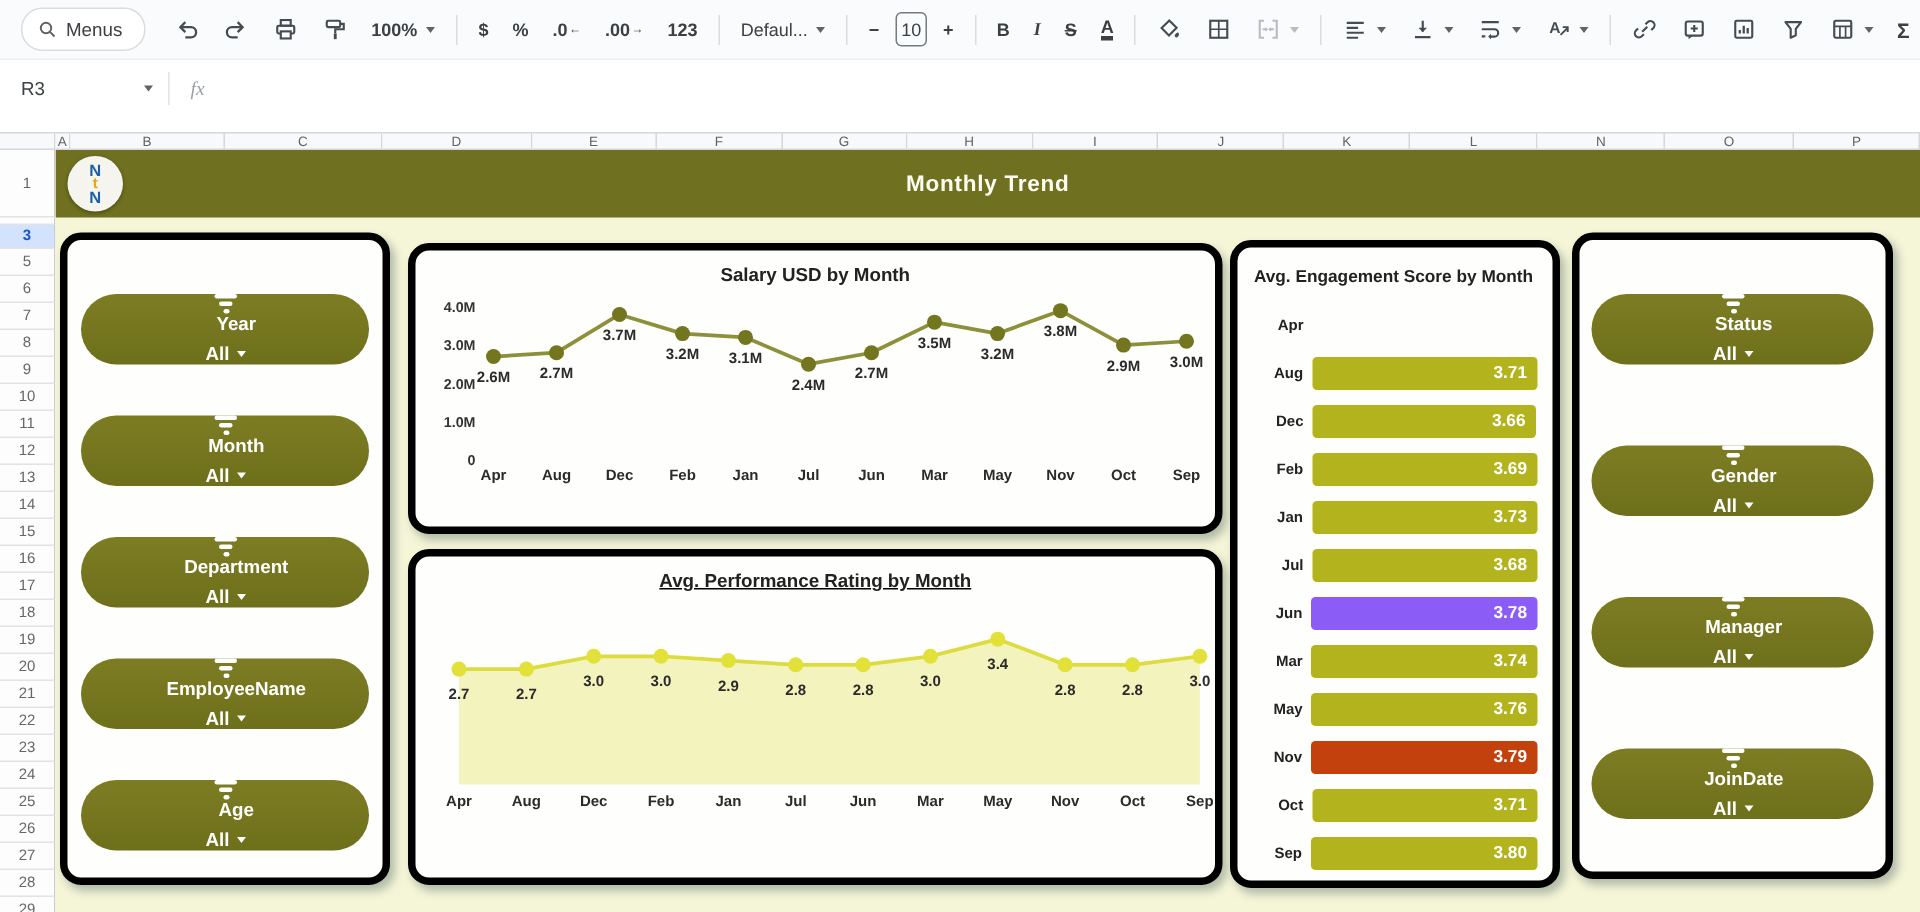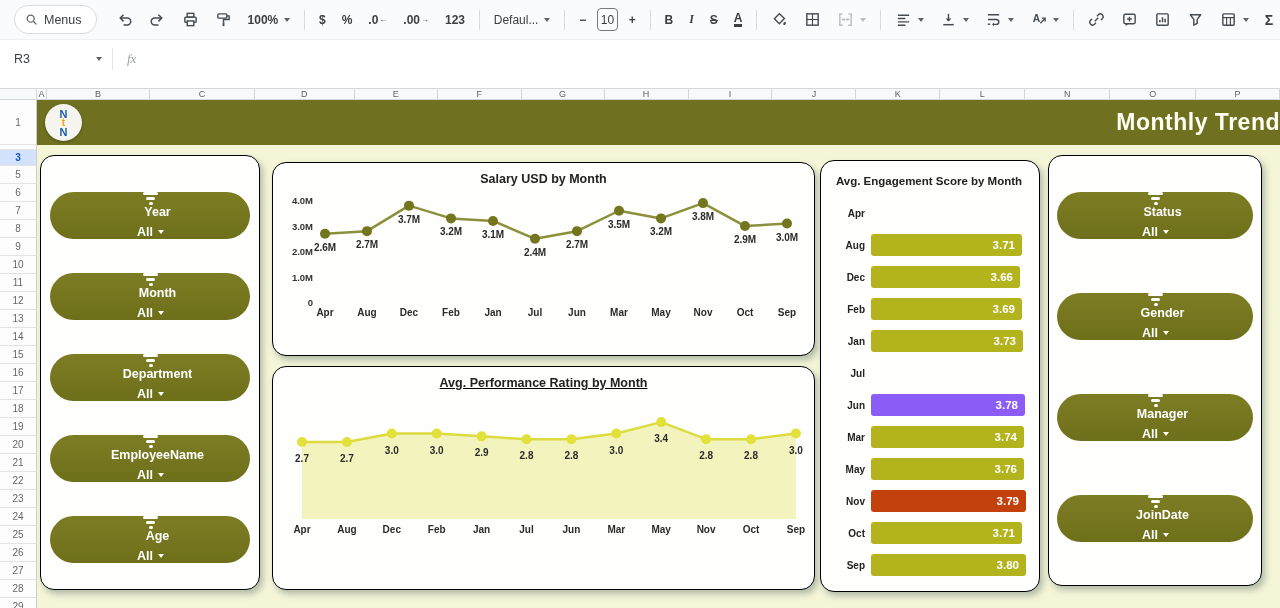--- a/index.html
+++ b/index.html
@@ -38,23 +38,23 @@
   #row-headers{position:absolute;left:0;top:100px;width:37px;height:508px;overflow:hidden;background:#fdfdfd;}
   .row-h{box-sizing:border-box;border-bottom:1px solid #e3e3e3;border-right:1px solid #c9cccf;font-size:10px;color:#666;display:flex;align-items:center;justify-content:center;overflow:hidden;}
   .row-h.sel{background:#d3e3fd;color:#1756c9;font-weight:700;}
 
   
   #sheet{position:absolute;left:37px;top:100px;width:1243px;height:508px;background:#f5f5d8;overflow:hidden;}
   #banner{position:absolute;left:0;top:0;width:1243px;height:45px;background:#6f7120;display:flex;align-items:center;}
   #logo{position:absolute;left:8px;top:4px;width:37px;height:37px;border-radius:50%;background:#f6f4ee;box-shadow:0 1px 3px rgba(0,0,0,.35);display:flex;flex-direction:column;align-items:center;justify-content:center;line-height:10px;}
   #logo .ln{color:#1a5fa8;font-size:11px;font-weight:800;}
   #logo .lt{color:#f0a500;font-size:10px;font-weight:800;line-height:8px;}
-  #banner-title{width:100%;text-align:right;color:#fdfdf4;font-size:23px;font-weight:700;letter-spacing:.5px;}
-
-  .card{position:absolute;background:#fefefc;border:1px solid #000000;border-radius:14px;box-shadow:3px 4px 6px rgba(96,118,110,.45);box-sizing:border-box;}
+  #banner-title{width:100%;text-align:center;color:#fdfdf4;font-size:15px;font-weight:700;letter-spacing:.5px;}
+
+  .card{position:absolute;background:#fefefc;border:5px solid #000000;border-radius:14px;box-shadow:3px 4px 6px rgba(96,118,110,.45);box-sizing:border-box;}
   #left-card{left:3px;top:55px;width:220px;height:435px;padding:36px 9px 0 9px;}
   #right-card{left:1011px;top:55px;width:214px;height:431px;padding:36px 8px 0 8px;}
   #salary-card{left:235px;top:62px;width:543px;height:194px;}
   #perf-card{left:235px;top:266px;width:543px;height:224px;text-decoration:underline;}
   #engage-card{left:783px;top:60px;width:220px;height:432px;padding:12px 10px 12px 8px;}
 
   .filter-btn{height:47px;border-radius:24px;background:linear-gradient(#7c7d23,#6e6f1a);display:flex;align-items:center;padding:0 15px 0 16px;margin-bottom:34px;cursor:pointer;flex-direction:column;}
   #right-card .filter-btn{margin-bottom:54px;}
   .f-icon{display:flex;flex-direction:column;align-items:center;gap:2.5px;width:18px;}
   .f-icon i{display:block;background:#fff;height:2.5px;border-radius:2px;}
@@ -480,20 +480,21 @@
           <div class="e-row">
             <span class="e-lab">Feb</span>
             <div class="e-bar" style="width: 151px; background: rgb(179, 179, 30);">3.69</div>
           </div>
           <div class="e-row">
             <span class="e-lab">Jan</span>
             <div class="e-bar" style="width: 152px; background: rgb(179, 179, 30);">3.73</div>
           </div>
           <div class="e-row">
             <span class="e-lab">Jul</span>
+            <div class="e-bar" style="width: 150px; background: rgb(179, 179, 30);">3.68</div>
           </div>
           <div class="e-row">
             <span class="e-lab">Jun</span>
             <div class="e-bar" style="width: 154px; background: #8b5cf6;">3.78</div>
           </div>
           <div class="e-row">
             <span class="e-lab">Mar</span>
             <div class="e-bar" style="width: 153px; background: rgb(179, 179, 30);">3.74</div>
           </div>
           <div class="e-row">

